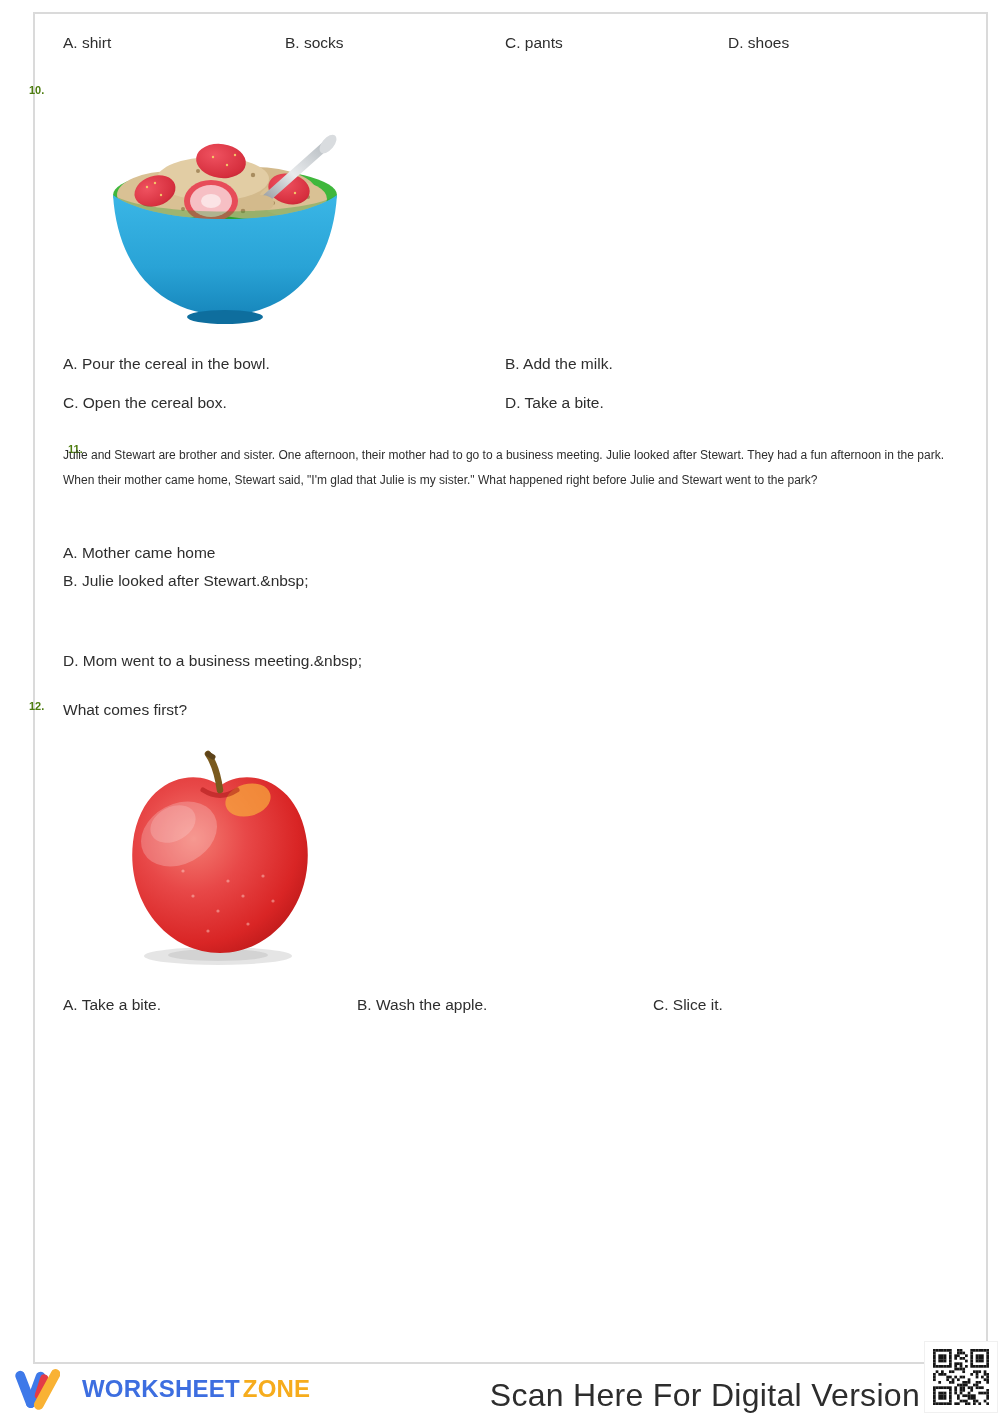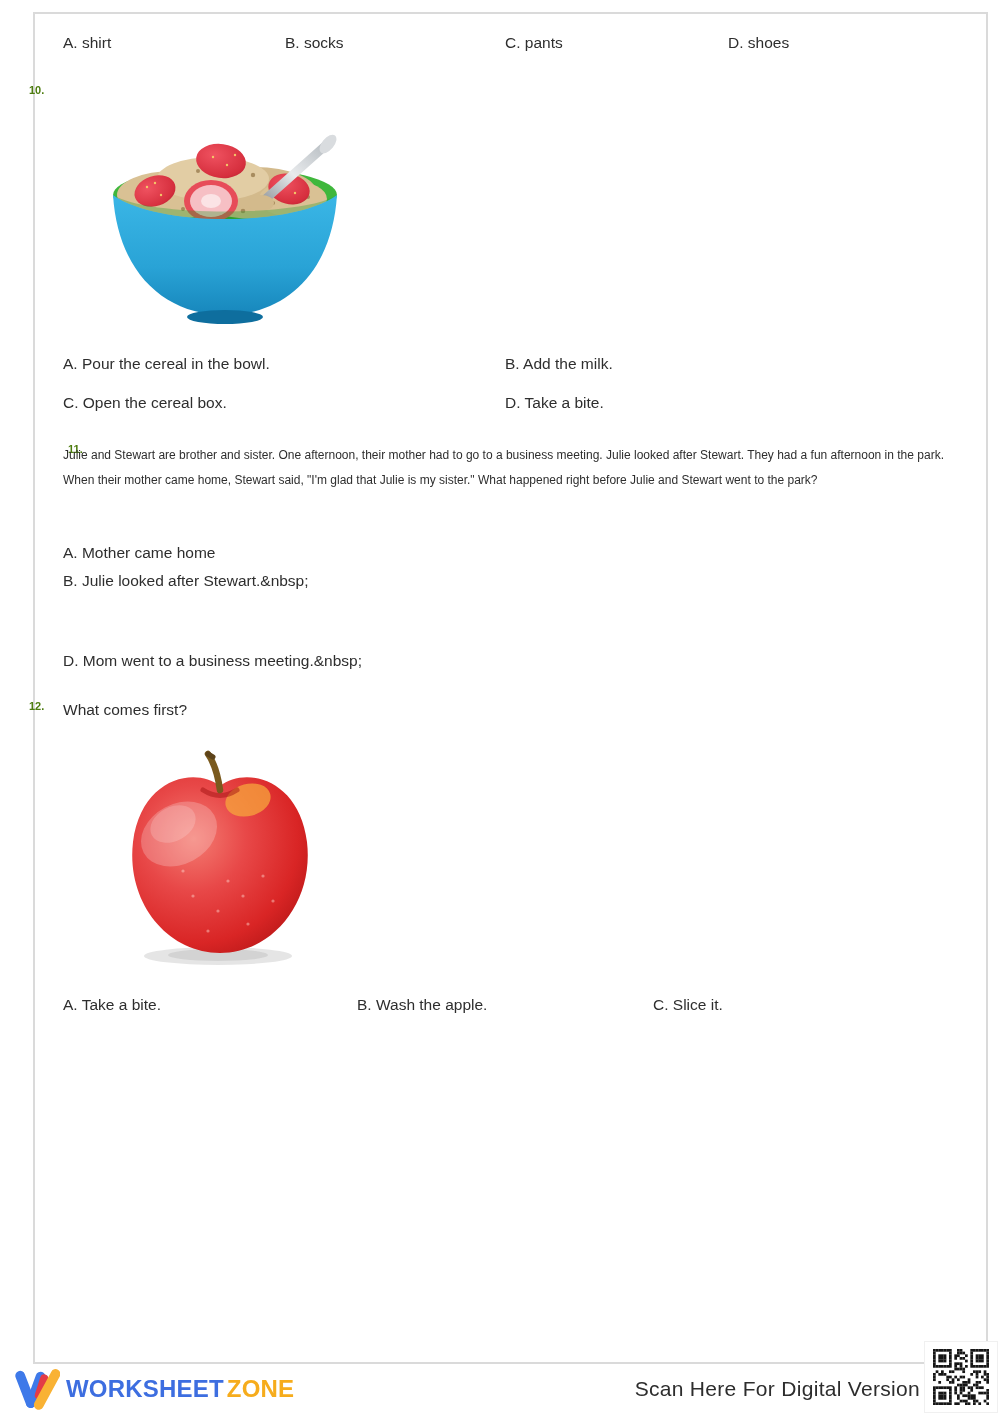--- a/index.html
+++ b/index.html
@@ -4,23 +4,23 @@
 <style>
   html,body{margin:0;padding:0;background:#ffffff;}
   .page{position:relative;width:1000px;height:1414px;background:#ffffff;overflow:hidden;
         font-family:"Liberation Sans", sans-serif;color:#2e2e2e;}
   .content-border{position:absolute;left:33px;top:12px;width:955px;height:1352px;
         border:2px solid #dadada;box-sizing:border-box;background:transparent;}
   .txt{position:absolute;font-size:15.5px;line-height:1.25;white-space:nowrap;color:#2e2e2e;}
   .qnum{position:absolute;font-size:11px;font-weight:700;color:#4d7c0f;white-space:nowrap;}
   .para{position:absolute;font-size:12px;line-height:24.5px;color:#2e2e2e;white-space:normal;}
   .img-wrap{position:absolute;}
-  .footer-brand{position:absolute;left:14px;top:1366px;height:46px;display:flex;align-items:center;gap:6px;}
+  .footer-brand{position:absolute;left:14px;top:1366px;height:46px;display:flex;align-items:center;gap:22px;}
   .brand-text{font-size:24px;font-weight:700;letter-spacing:0.2px;display:flex;}
-  .scan-text{position:absolute;right:80px;top:1377px;font-size:21px;color:#2d2d2d;letter-spacing:0.3px;white-space:nowrap;}
+  .scan-text{position:absolute;right:80px;top:1377px;font-size:32px;color:#2d2d2d;letter-spacing:0.3px;white-space:nowrap;}
   .qr-box{position:absolute;left:925px;top:1342px;width:72px;height:70px;background:#ffffff;
         box-shadow:0 0 0 1px #f0f0f0;display:flex;align-items:center;justify-content:center;}
 </style>
 </head>
 <body>
 
 <div class="page">
 
   <div class="content-border"></div>
 

